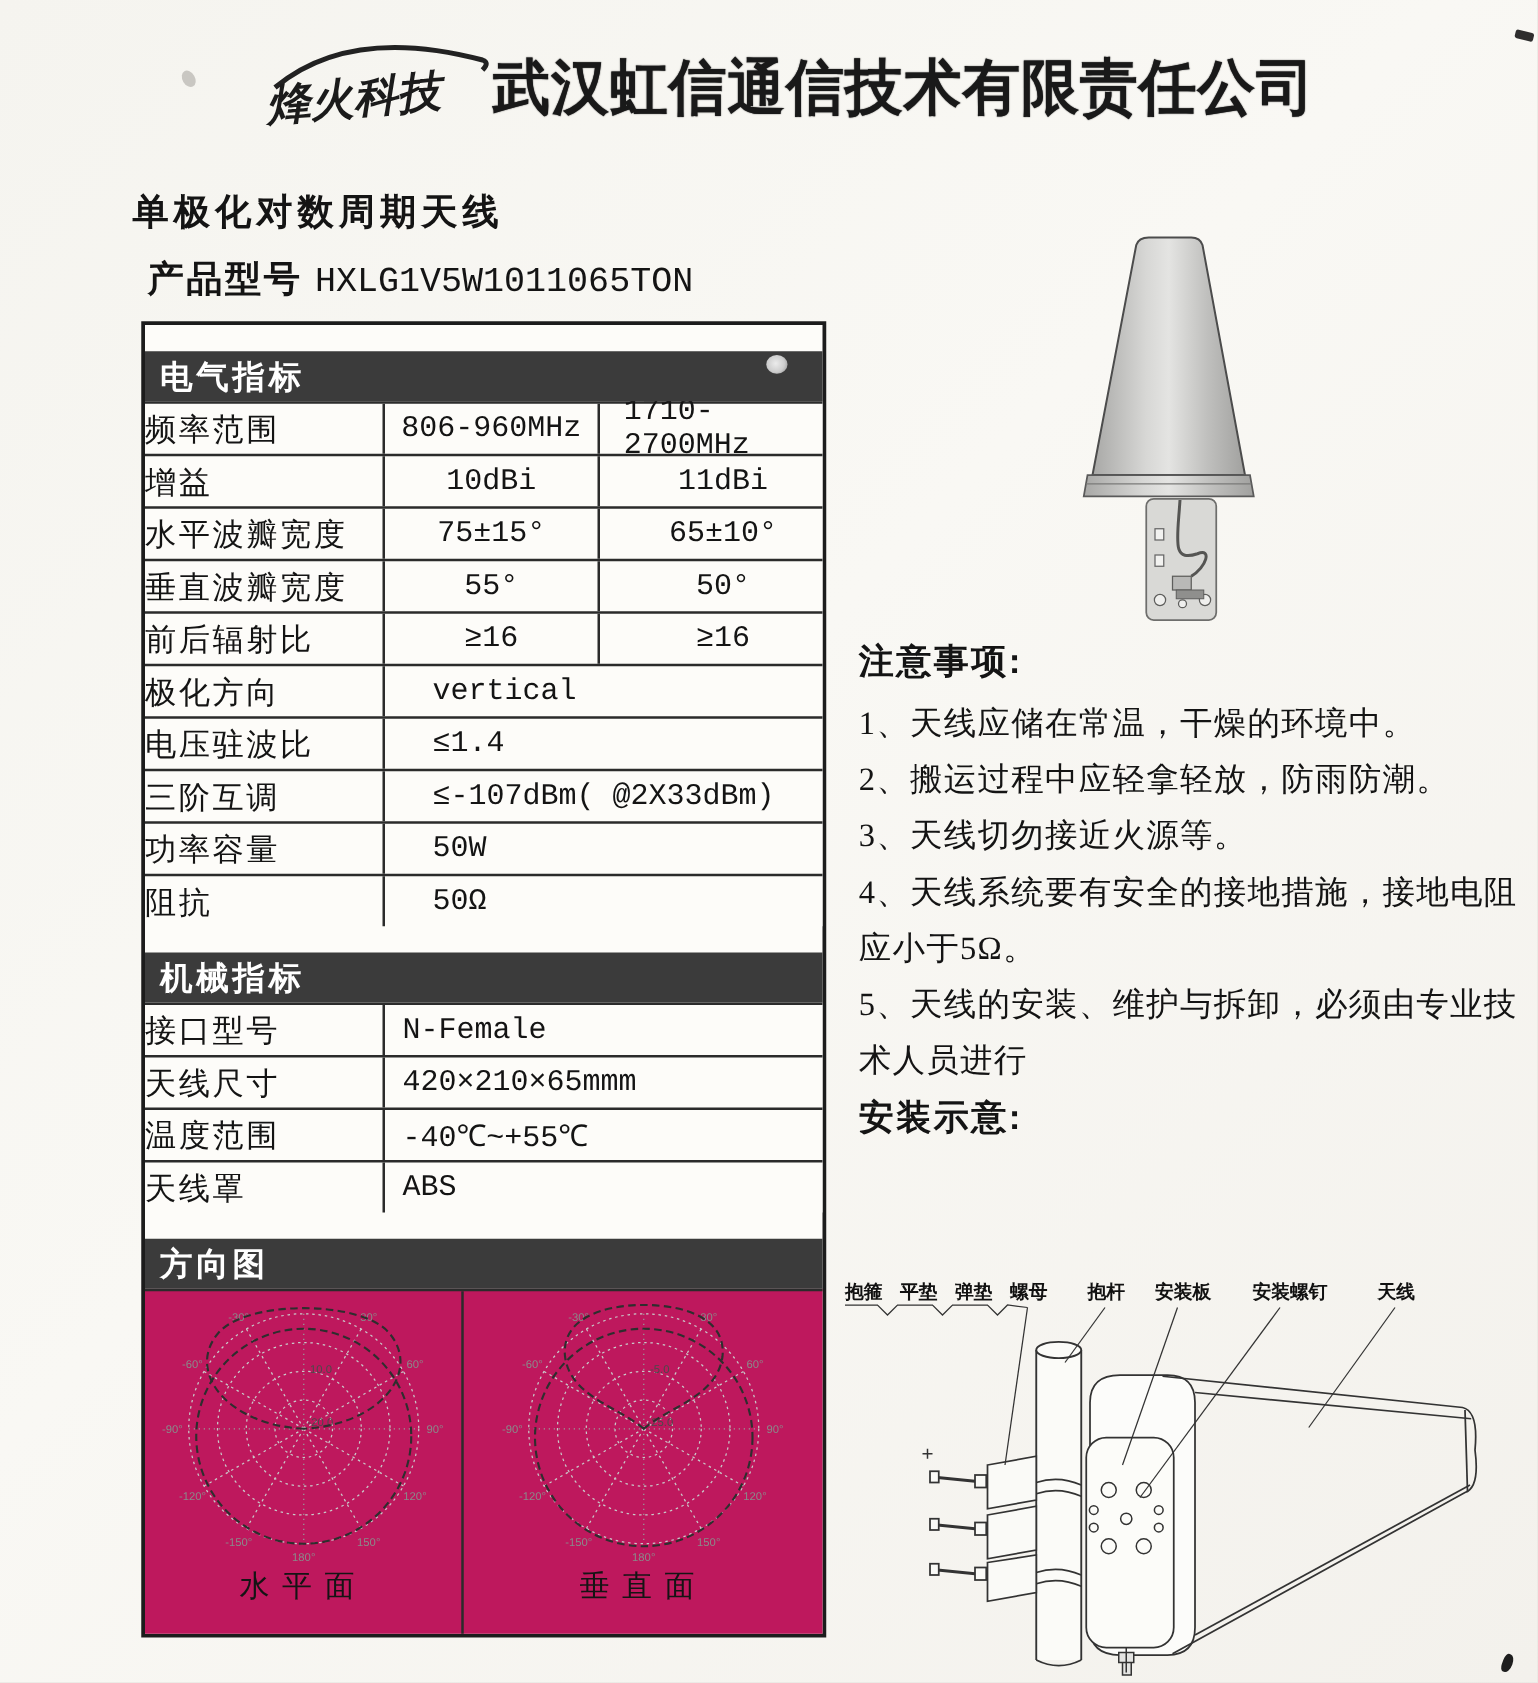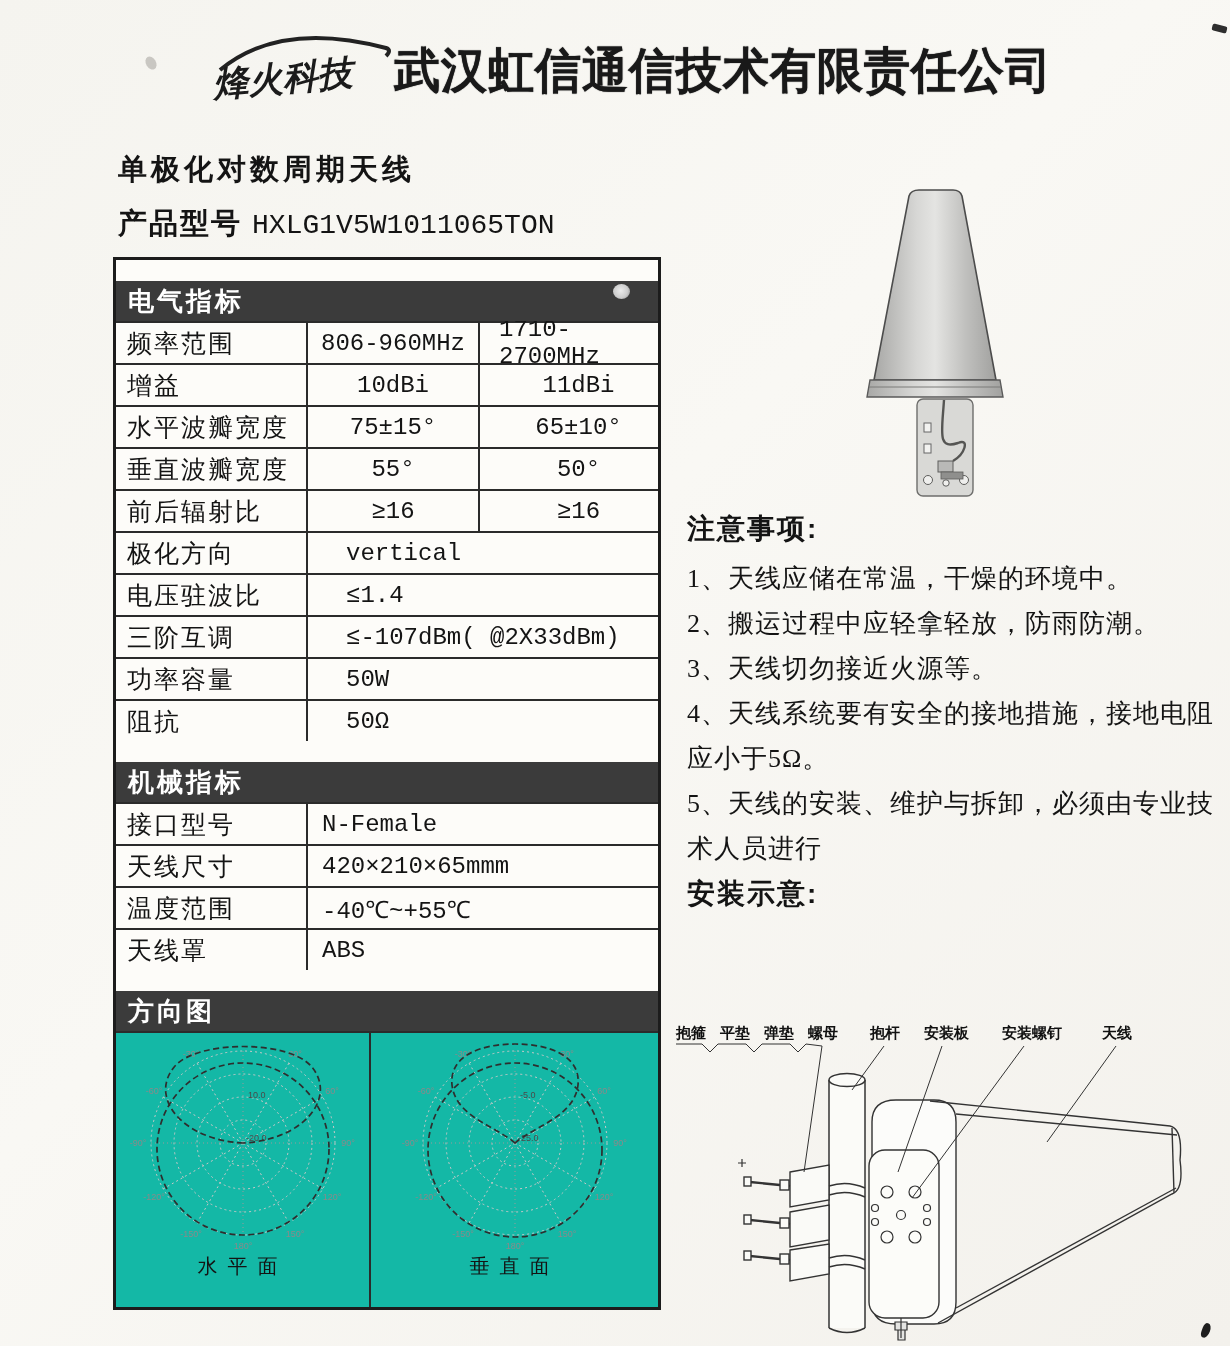--- a/index.html
+++ b/index.html
@@ -7,43 +7,43 @@
   .page{position:relative;width:1230px;height:1346px;overflow:hidden;
         background:linear-gradient(135deg,#f5f4ef 0%,#f9f8f4 45%,#f3f1ec 100%);
         font-family:"Liberation Sans",sans-serif;color:#141414;}
 
   
   .logo-wrap{position:absolute;left:210px;top:26px;width:190px;height:92px;}
   .company{position:absolute;left:394px;top:40px;font-size:46px;font-weight:900;
            letter-spacing:1px;color:#191919;text-shadow:0 0 1px #111;transform:scaleY(1.05);white-space:nowrap;}
 
   
-  .product-title{position:absolute;left:118px;top:150px;font-size:29px;font-weight:bold;letter-spacing:4px;}
+  .product-title{position:absolute;left:106px;top:150px;font-size:29px;font-weight:bold;letter-spacing:4px;}
   .model-line{position:absolute;left:118px;top:204px;font-size:29px;font-weight:bold;letter-spacing:2px;white-space:nowrap;}
   .model-line .mono{font-family:"Liberation Mono",monospace;font-weight:400;font-size:28px;letter-spacing:0;margin-top:25px;}
 
   
   .spec{position:absolute;left:113px;top:257px;width:548px;border:3px solid #1c1c1c;background:#fdfcf9;box-sizing:border-box;}
   .sec{height:40px;background:#3b3b3b;color:#fff;display:flex;align-items:center;
        padding-left:12px;font-size:26px;font-weight:bold;letter-spacing:3px;position:relative;margin-top:21px;}
   .bar-blob{position:absolute;right:28px;top:3px;width:17px;height:15px;border-radius:50%;
             background:radial-gradient(circle at 45% 45%,#fff 0%,#ddd 55%,#8a8a8a 100%);opacity:.9;}
   .trow{display:flex;height:40px;border-top:2px solid #2b2b2b;font-size:25px;background:#fdfcf9;}
   .lc{width:192px;border-right:2px solid #2b2b2b;display:flex;align-items:center;
-      padding-left:11px;letter-spacing:2px;font-family:"Liberation Serif",serif;box-sizing:border-box;}
+      padding-left:0;letter-spacing:2px;font-family:"Liberation Serif",serif;box-sizing:border-box;}
   .vc{font-family:"Liberation Mono",monospace;font-size:24px;}
   .v2c{width:172px;border-right:2px solid #2b2b2b;display:flex;align-items:center;justify-content:center;box-sizing:border-box;}
   .v3c{flex:1;display:flex;align-items:center;justify-content:center;padding-left:19px;}
   .vmerge{flex:1;display:flex;align-items:center;padding-left:38px;}
   .vmech{flex:1;display:flex;align-items:center;padding-left:14px;}
-  .pattern-row{display:flex;height:274px;border-top:2px solid #2b2b2b;background:#14b8a6;}
+  .pattern-row{display:flex;height:274px;border-top:2px solid #2b2b2b;background:#be185d;}
   .pcell{position:relative;display:flex;flex-direction:column;align-items:center;}
   .pcell.left{width:255px;border-right:2px solid #2b2b2b;box-sizing:border-box;}
   .pcell.right{flex:1;}
-  .pcap{font-size:20px;letter-spacing:10px;margin-top:-2px;font-family:"Liberation Serif",serif;}
+  .pcap{font-size:24px;letter-spacing:10px;margin-top:-2px;font-family:"Liberation Serif",serif;}
 
   
   .antenna-photo{position:absolute;left:845px;top:186px;width:180px;height:322px;}
   .notes{position:absolute;left:687px;top:506px;width:540px;}
   .notes-heading,.install-heading{font-size:28px;font-weight:bold;letter-spacing:2px;margin:4px 0 8px 0;}
   .note-item{font-size:26px;line-height:45px;letter-spacing:1px;font-family:"Liberation Serif",serif;}
   .install-diagram{position:absolute;left:672px;top:1022px;width:552px;height:322px;}
 
   
   .artifact-tr{position:absolute;right:3px;top:25px;width:15px;height:7px;background:#2e2e2e;border-radius:2px;transform:rotate(14deg);}

